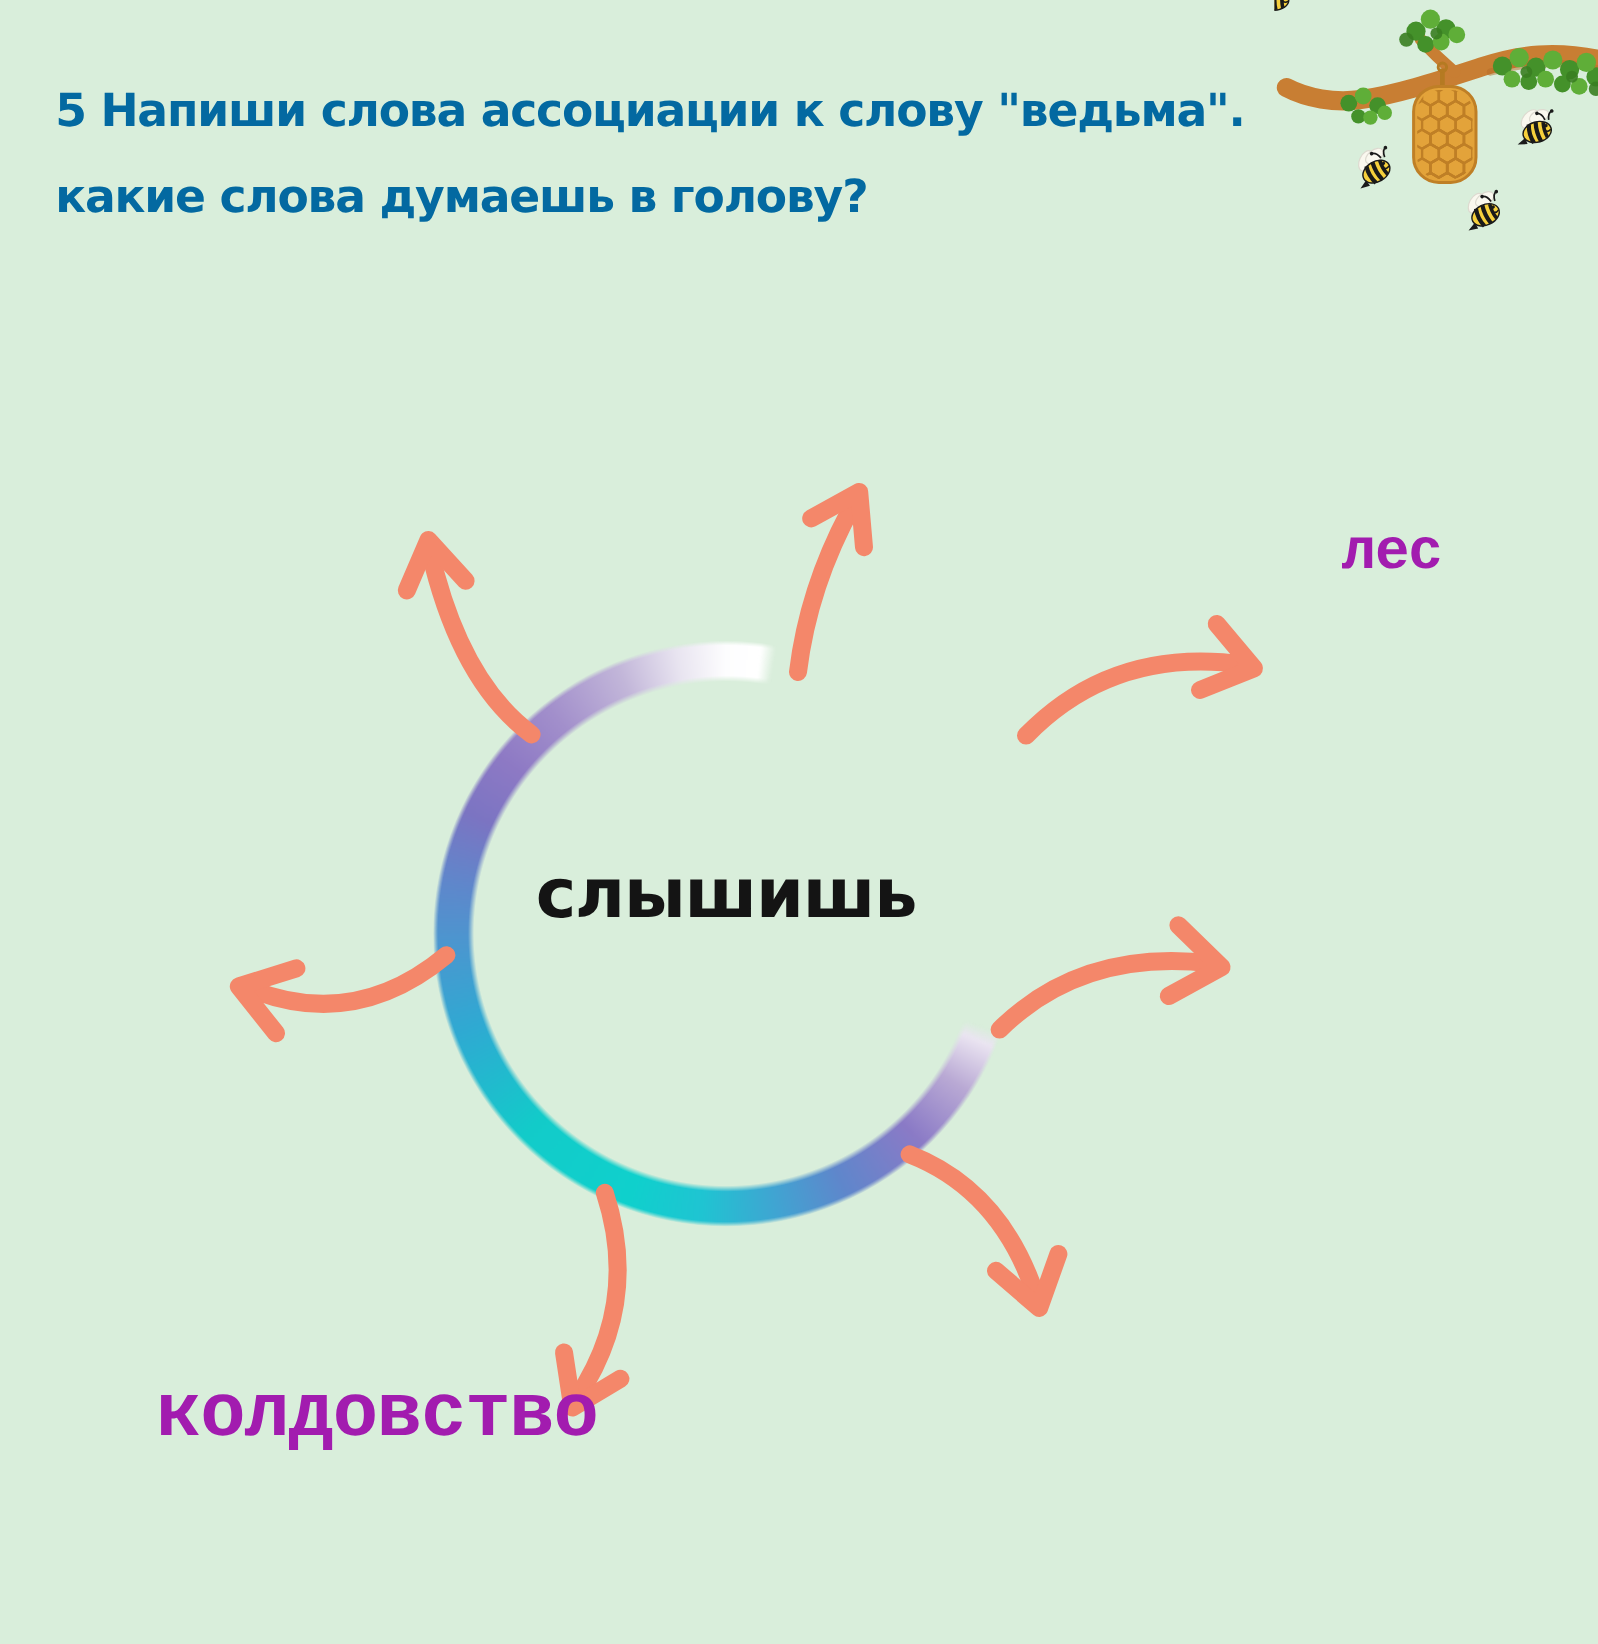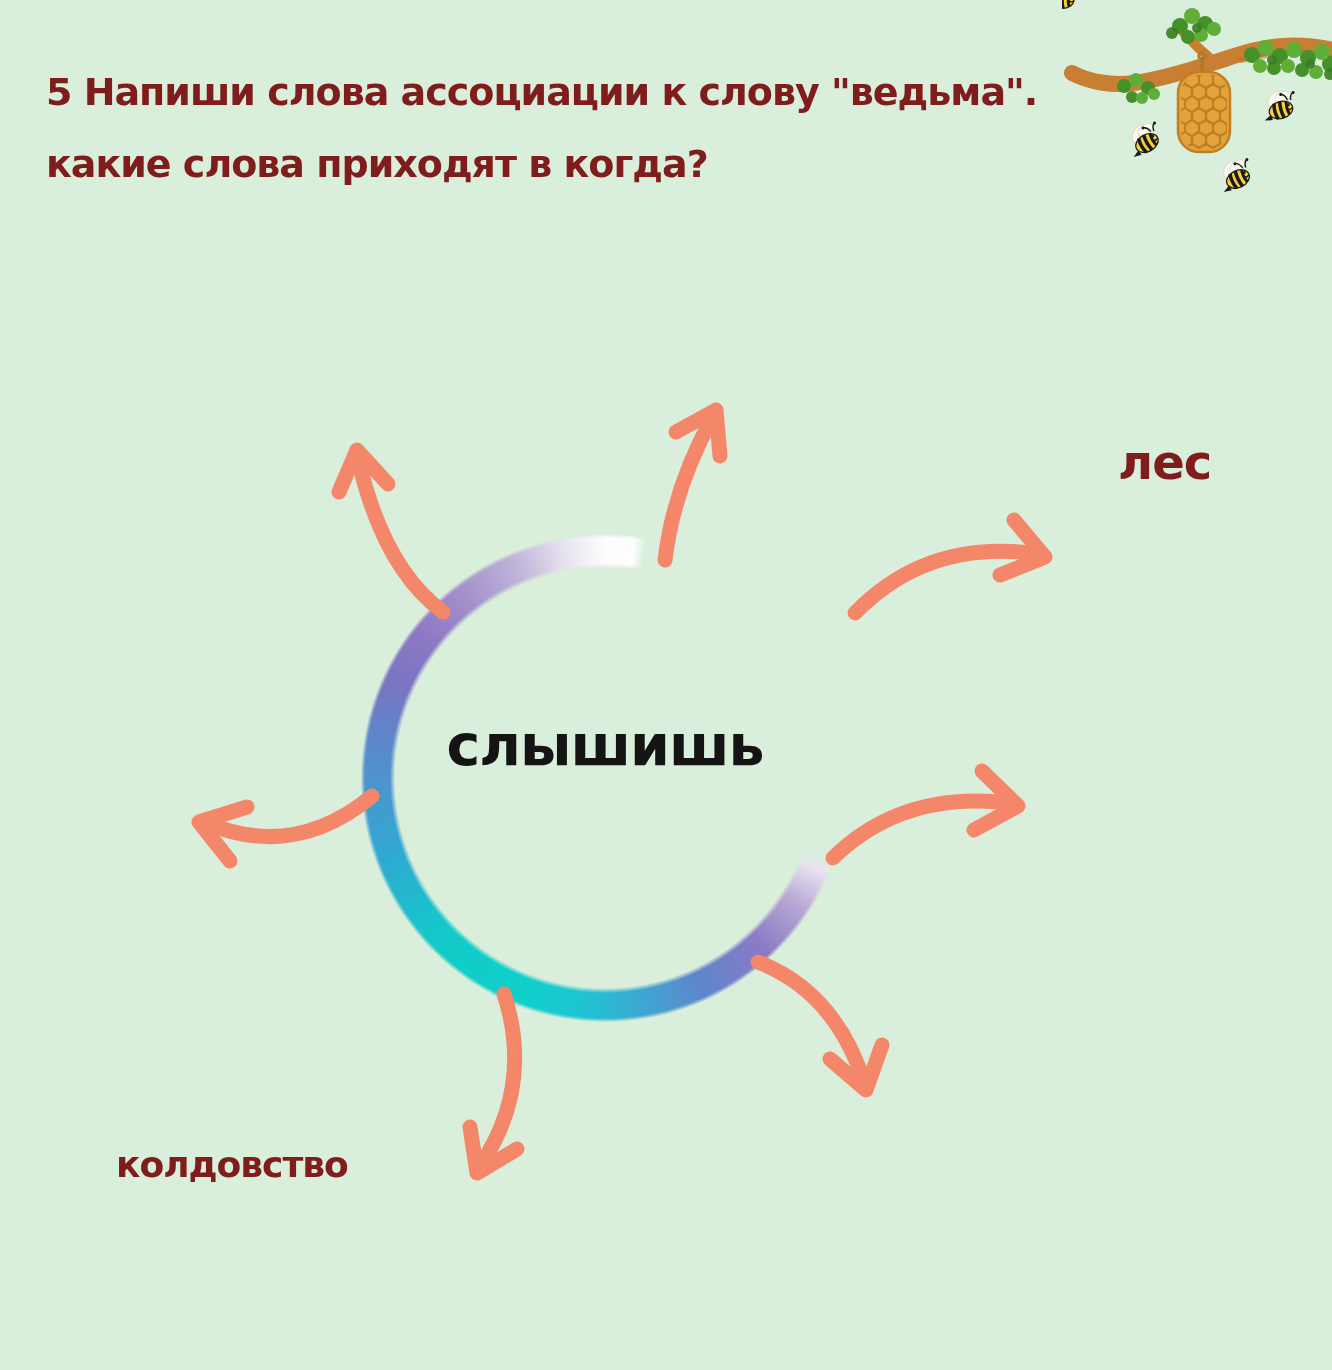--- a/index.html
+++ b/index.html
@@ -5,55 +5,55 @@
   html,body{margin:0;padding:0;}
   body{
     width:1332px;height:1370px;position:relative;overflow:hidden;
     background:#d9eedb;
     font-family:"DejaVu Sans","Liberation Sans",sans-serif;
     color:#1b1b1b;
   }
   .heading{
     position:absolute;left:46px;top:56px;
     font-size:38px;font-weight:bold;letter-spacing:-1px;
-    line-height:72px;white-space:nowrap;color:#7f1d1d;
+    line-height:72px;white-space:nowrap;color:#0369a1;
   }
   
   .ring{
     position:absolute;left:361px;top:534px;width:488px;height:488px;border-radius:50%;
     background:conic-gradient(
       #fdfdfe 0deg, #ffffff 7deg, transparent 10deg,
       transparent 110deg, #eae4f1 113deg, #b9a9d4 123deg, #8a7ac6 137deg,
       #5f86cb 155deg, #3fa5d2 170deg, #1fc4d2 185deg, #0fd0cc 200deg,
       #12cbc9 225deg, #2fa9d2 250deg, #4b96cf 268deg, #5e87cb 280deg,
       #7b74c2 295deg, #8d79c4 308deg, #a28fcb 322deg, #c2b6d9 338deg,
       #e8e4f0 350deg, #fdfdfe 360deg);
     -webkit-mask:radial-gradient(circle closest-side, transparent 210px, #000 215px, #000 240px, transparent 245px);
     mask:radial-gradient(circle closest-side, transparent 210px, #000 215px, #000 240px, transparent 245px);
     filter:blur(1.3px);
   }
   .central-word{
     position:absolute;left:361px;top:712px;width:488px;text-align:center;
     font-size:57px;font-weight:bold;letter-spacing:-1px;color:#141414;
   }
   .assoc-label{
-    position:absolute;font-weight:bold;color:#7f1d1d;letter-spacing:-1px;white-space:nowrap;
+    position:absolute;font-weight:bold;color:#a21caf;letter-spacing:-1px;white-space:nowrap;font-family:Liberation Mono, monospace;
   }
   .label-les{left:1118px;top:434px;font-size:48px;}
-  .label-koldovstvo{left:116px;top:1144px;font-size:36px;}
+  .label-koldovstvo{left:130px;top:1144px;font-size:63px;}
   .arrows{position:absolute;left:0;top:0;pointer-events:none;}
   .arrows path{stroke:#f4876a;stroke-width:15;fill:none;stroke-linecap:round;stroke-linejoin:round;}
   .beehive{position:absolute;left:1062px;top:0;pointer-events:none;}
 </style>
 </head>
 <body style="background: rgb(217, 238, 219);">
 
 <div class="heading">
   <div>5 Напиши слова ассоциации к слову "ведьма".</div>
-  <div>какие слова приходят в когда?</div>
+  <div>какие слова думаешь в голову?</div>
 </div>
 
 <svg class="beehive" width="270" height="210" viewBox="0 0 270 210">
 
   <g>
     <path d="M 272 50 C 235 42 205 45 172 56 C 138 67 102 79 72 83 C 50 86 27 82 10 73" fill="none" stroke="#c87e33" stroke-width="16" stroke-linecap="round"></path>
     <path d="M 150 60 C 138 50 131 43 122 33" fill="none" stroke="#c87e33" stroke-width="10" stroke-linecap="round"></path>
     <path d="M 272 58 C 240 50 210 52 180 60" fill="none" stroke="#b56c28" stroke-width="6" stroke-linecap="round" opacity="0.5"></path>
   </g>
 

